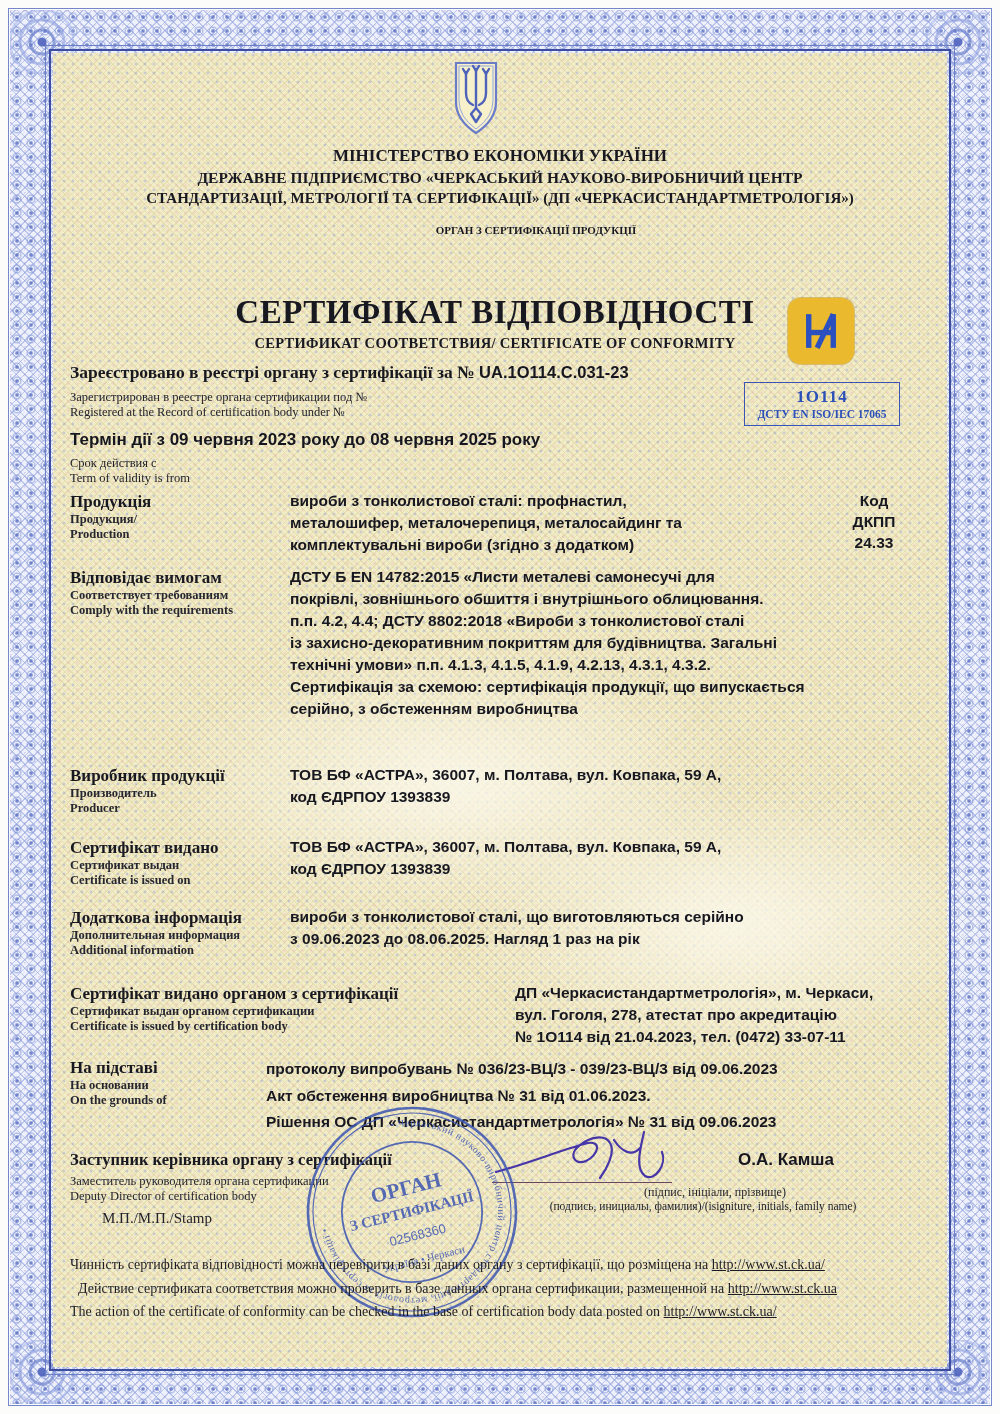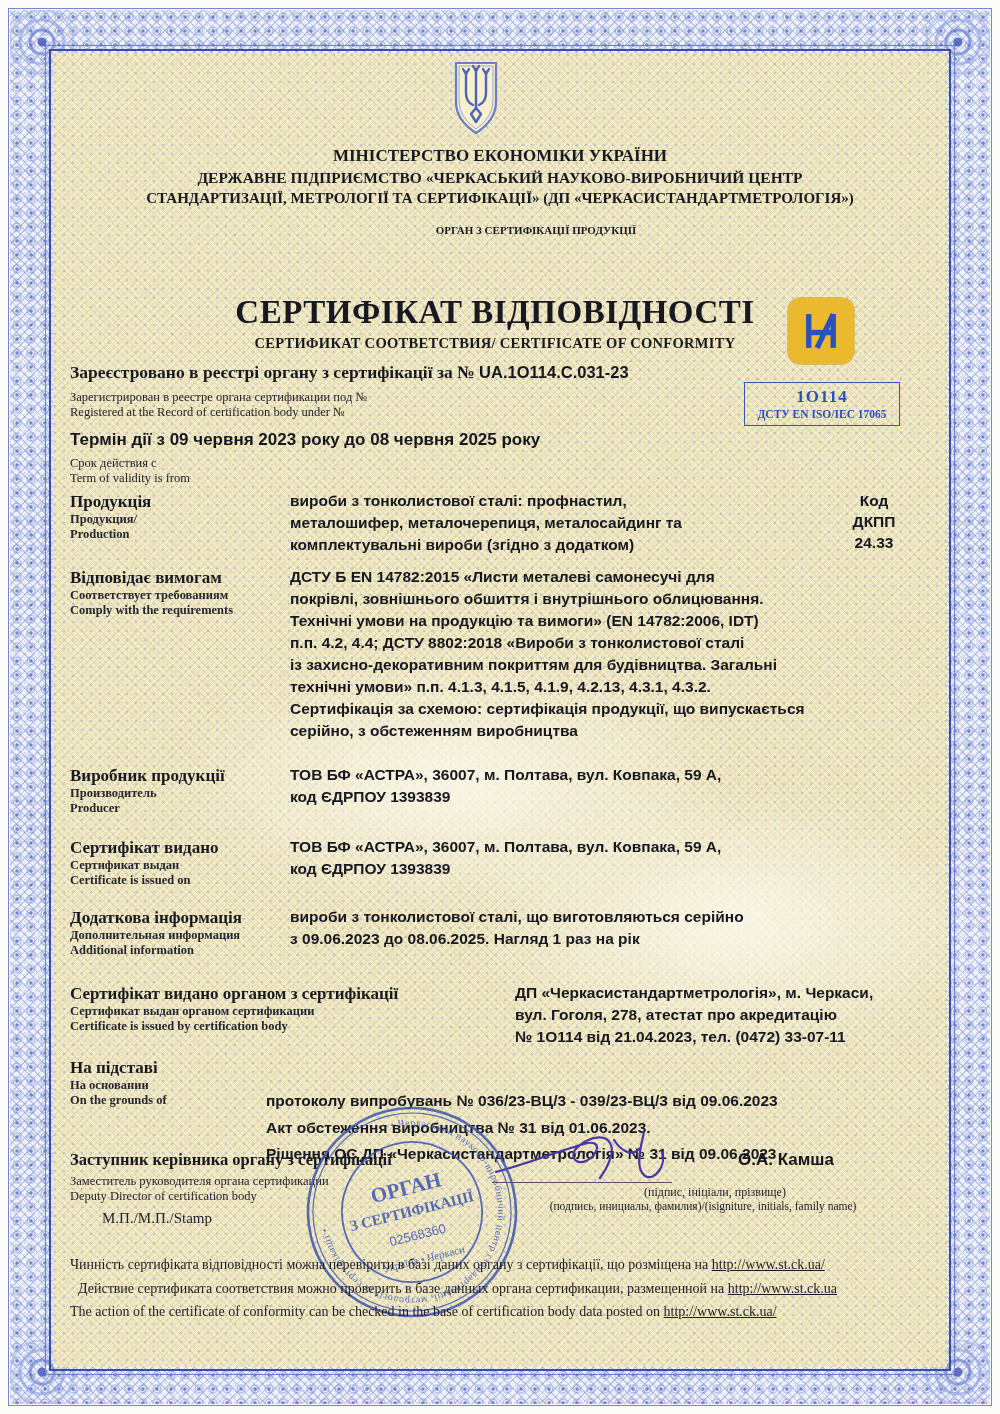--- a/index.html
+++ b/index.html
@@ -60,21 +60,21 @@
 
   
   .row{position:absolute;left:70px;width:862px;}
   .lbl{position:absolute;left:0;top:2px;width:218px;}
   .lbl-ua{font-family:"Liberation Serif",serif;font-weight:bold;font-size:17px;color:#181820;line-height:20px;}
   .lbl-sub{font-family:"Liberation Serif",serif;font-size:12.5px;color:#26262e;line-height:15px;font-weight:bold;}
   .cnt{position:absolute;left:220px;top:0;width:560px;font-family:"Liberation Sans",sans-serif;
        font-weight:bold;font-size:15.5px;color:#17171f;line-height:22px;}
   .cnt.wide{width:640px;}
   .cnt.issuedby{left:445px;width:410px;}
-  .cnt.grounds{left:196px;width:676px;line-height:26.5px;margin-top:32px;}
+  .cnt.grounds{left:196px;width:676px;line-height:26.5px;}
   .codecol{position:absolute;left:758px;top:0;width:92px;text-align:center;
        font-family:"Liberation Sans",sans-serif;font-weight:bold;font-size:15.5px;line-height:21px;color:#17171f;}
 
   .sig-underline{left:492px;top:1182px;width:180px;border-top:1.5px solid #6d4560;}
   .stamp-svg{left:298px;top:1098px;transform:rotate(-14deg);opacity:.85;}
   .sig-svg{left:492px;top:1126px;}
 
   .footer-line{left:70px;width:860px;font-family:"Liberation Serif",serif;font-size:14px;color:#1c1c24;}
   .url{color:#1c1c24;text-decoration:underline;cursor:pointer;}
 </style>
@@ -163,21 +163,20 @@
 
   <div class="row" style="top:566px;">
     <div class="lbl">
       <div class="lbl-ua">Відповідає вимогам</div>
       <div class="lbl-sub">Соответствует требованиям</div>
       <div class="lbl-sub">Comply with the requirements</div>
     </div>
     <div class="cnt wide">
       <div>ДСТУ Б EN 14782:2015 «Листи металеві самонесучі для</div>
       <div>покрівлі, зовнішнього обшиття і внутрішнього облицювання.</div>
-      <div>Технічні умови на продукцію та вимоги» (EN 14782:2006, IDT)</div>
       <div>п.п. 4.2, 4.4; ДСТУ 8802:2018 «Вироби з тонколистової сталі</div>
       <div>із захисно-декоративним покриттям для будівництва. Загальні</div>
       <div>технічні умови» п.п. 4.1.3, 4.1.5, 4.1.9, 4.2.13, 4.3.1, 4.3.2.</div>
       <div>Сертифікація за схемою: сертифікація продукції, що випускається</div>
       <div>серійно, з обстеженням виробництва</div>
     </div>
   </div>
 
   <div class="row" style="top:764px;">
     <div class="lbl">

